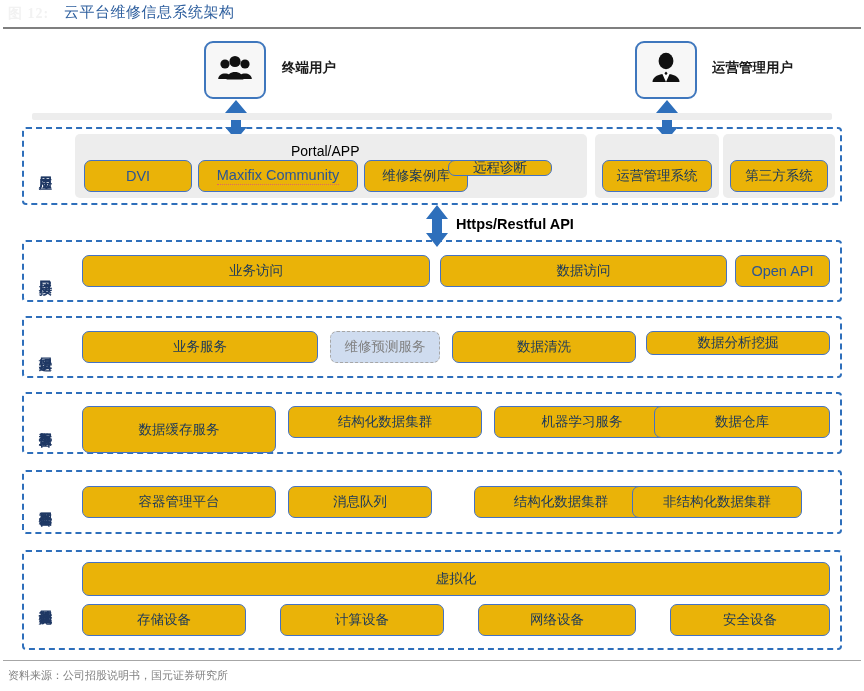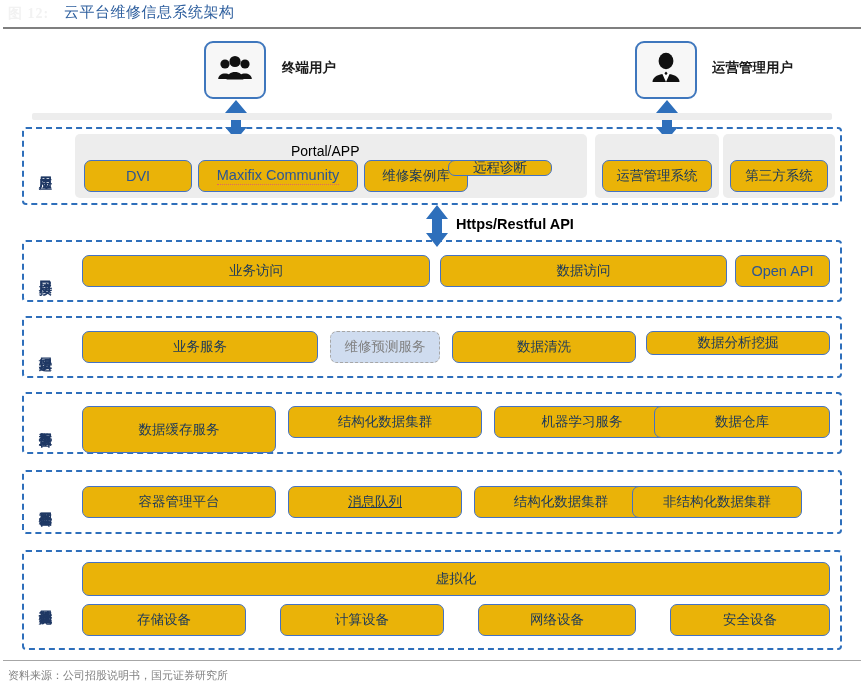--- a/index.html
+++ b/index.html
@@ -295,21 +295,21 @@
 <div class="node" style="left:654px; top:406px; width:176px; height:32px;">
   <span>数据仓库</span>
 </div>
 
 <div class="layer" style="left:22px; top:470px; width:820px; height:64px;">
   <div class="layer-label">基础平台层</div>
 </div>
 <div class="node" style="left:82px; top:486px; width:194px; height:32px;">
   <span>容器管理平台</span>
 </div>
-<div class="node" style="left:288px; top:486px; width:174px; height:32px;text-decoration:underline;">
+<div class="node" style="left:288px; top:486px; width:144px; height:32px;">
   <span>消息队列</span>
 </div>
 <div class="node" style="left:474px; top:486px; width:174px; height:32px;">
   <span>结构化数据集群</span>
 </div>
 <div class="node" style="left:632px; top:486px; width:170px; height:32px;">
   <span>非结构化数据集群</span>
 </div>
 
 <div class="layer" style="left:22px; top:550px; width:820px; height:100px;">

